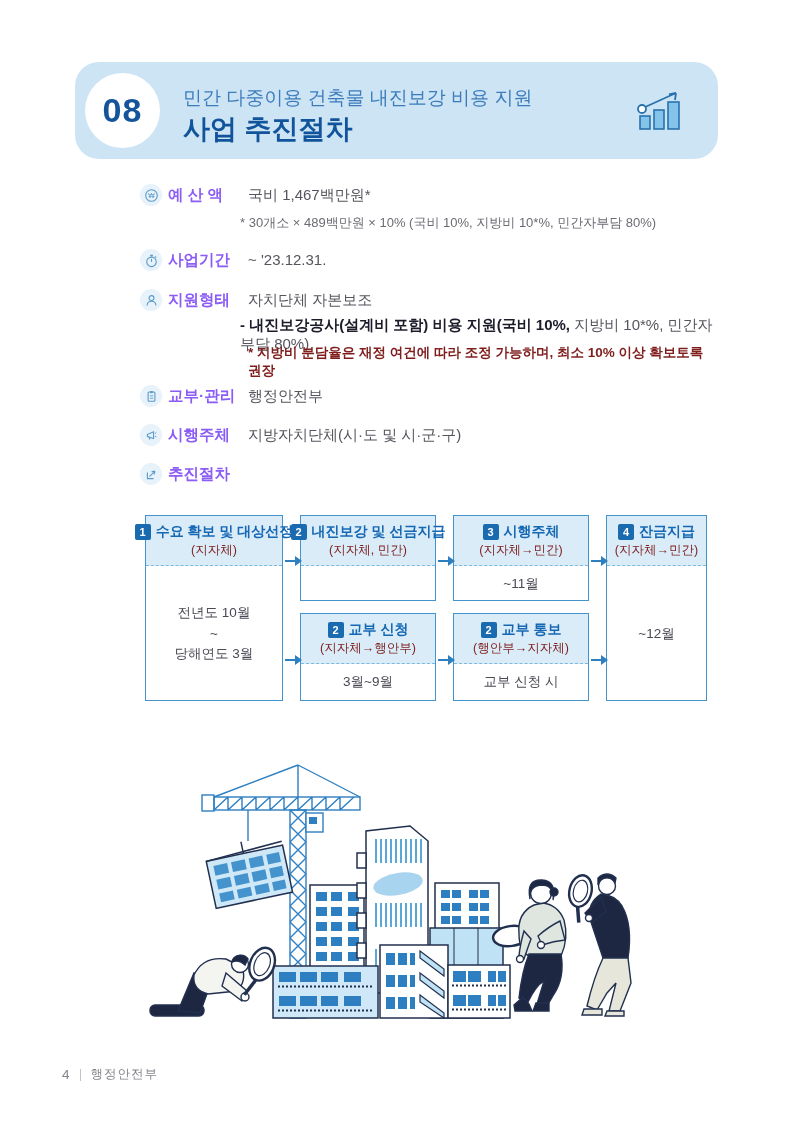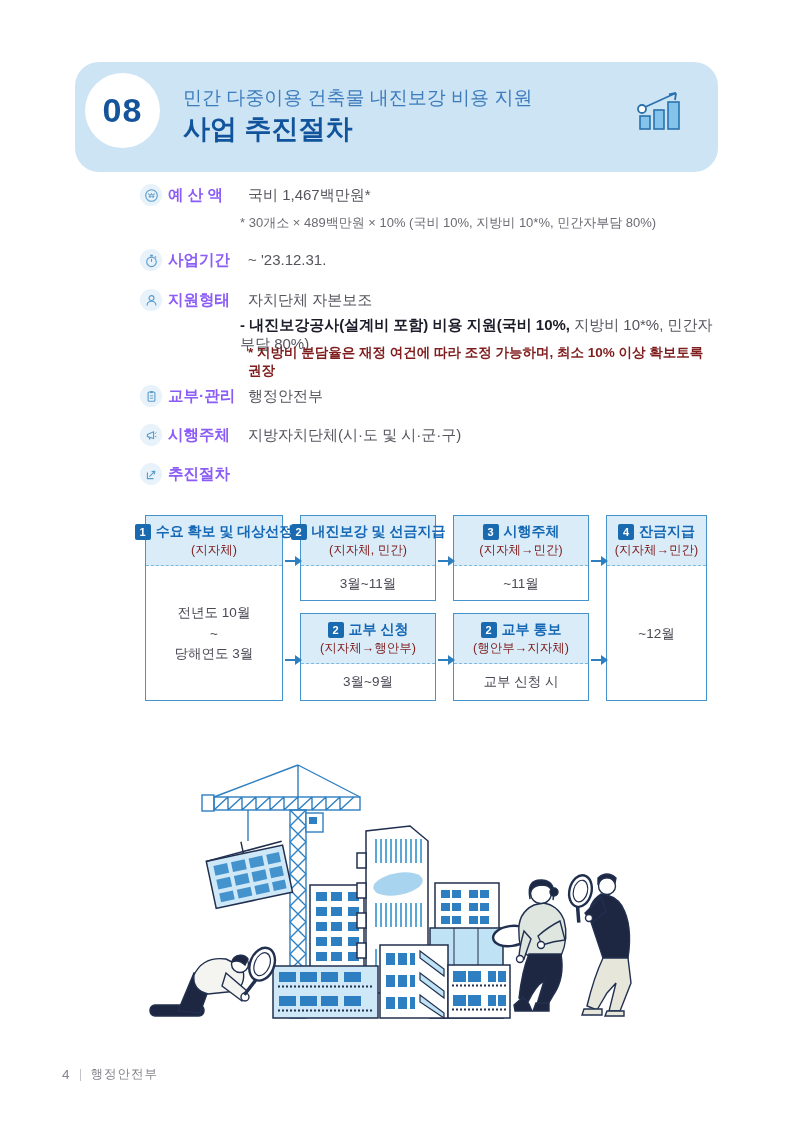--- a/index.html
+++ b/index.html
@@ -5,21 +5,21 @@
   * { margin:0; padding:0; box-sizing:border-box; }
   html,body { background:#fff; }
   body {
     width:794px; height:1123px; position:relative; overflow:hidden;
     font-family:"Liberation Sans","DejaVu Sans",sans-serif;
     -webkit-font-smoothing:antialiased;
   }
 
   
   .header-pill {
-    position:absolute; left:75px; top:62px; width:643px; height:110px;
+    position:absolute; left:75px; top:62px; width:643px; height:97px;
     background:#cde4f5; border-radius:24px;
   }
   .header-badge {
     position:absolute; left:10px; top:11px; width:75px; height:75px;
     background:#fff; border-radius:50%;
     display:flex; align-items:center; justify-content:center;
     font-size:34px; font-weight:bold; color:#15549b; letter-spacing:1px;
   }
   .header-badge::first-letter { color:#8fbede; }
   .header-titles { position:absolute; left:108px; top:13px;margin-top:8px; }
@@ -201,21 +201,20 @@
   </div>
 
   <div class="fc-box fc-short b-implement">
     <div class="fc-head">
       <div class="fc-titleline">
         <span class="fc-badge">2</span>
         <span class="fc-title">내진보강 및 선금지급</span>
       </div>
       <div class="fc-sub">(지자체, 민간)</div>
     </div>
-    <div class="fc-body">3월~11월</div>
   </div>
 
   <div class="fc-box fc-short b-apply">
     <div class="fc-head">
       <div class="fc-titleline">
         <span class="fc-badge">2</span>
         <span class="fc-title">교부 신청</span>
       </div>
       <div class="fc-sub">(지자체→행안부)</div>
     </div>

